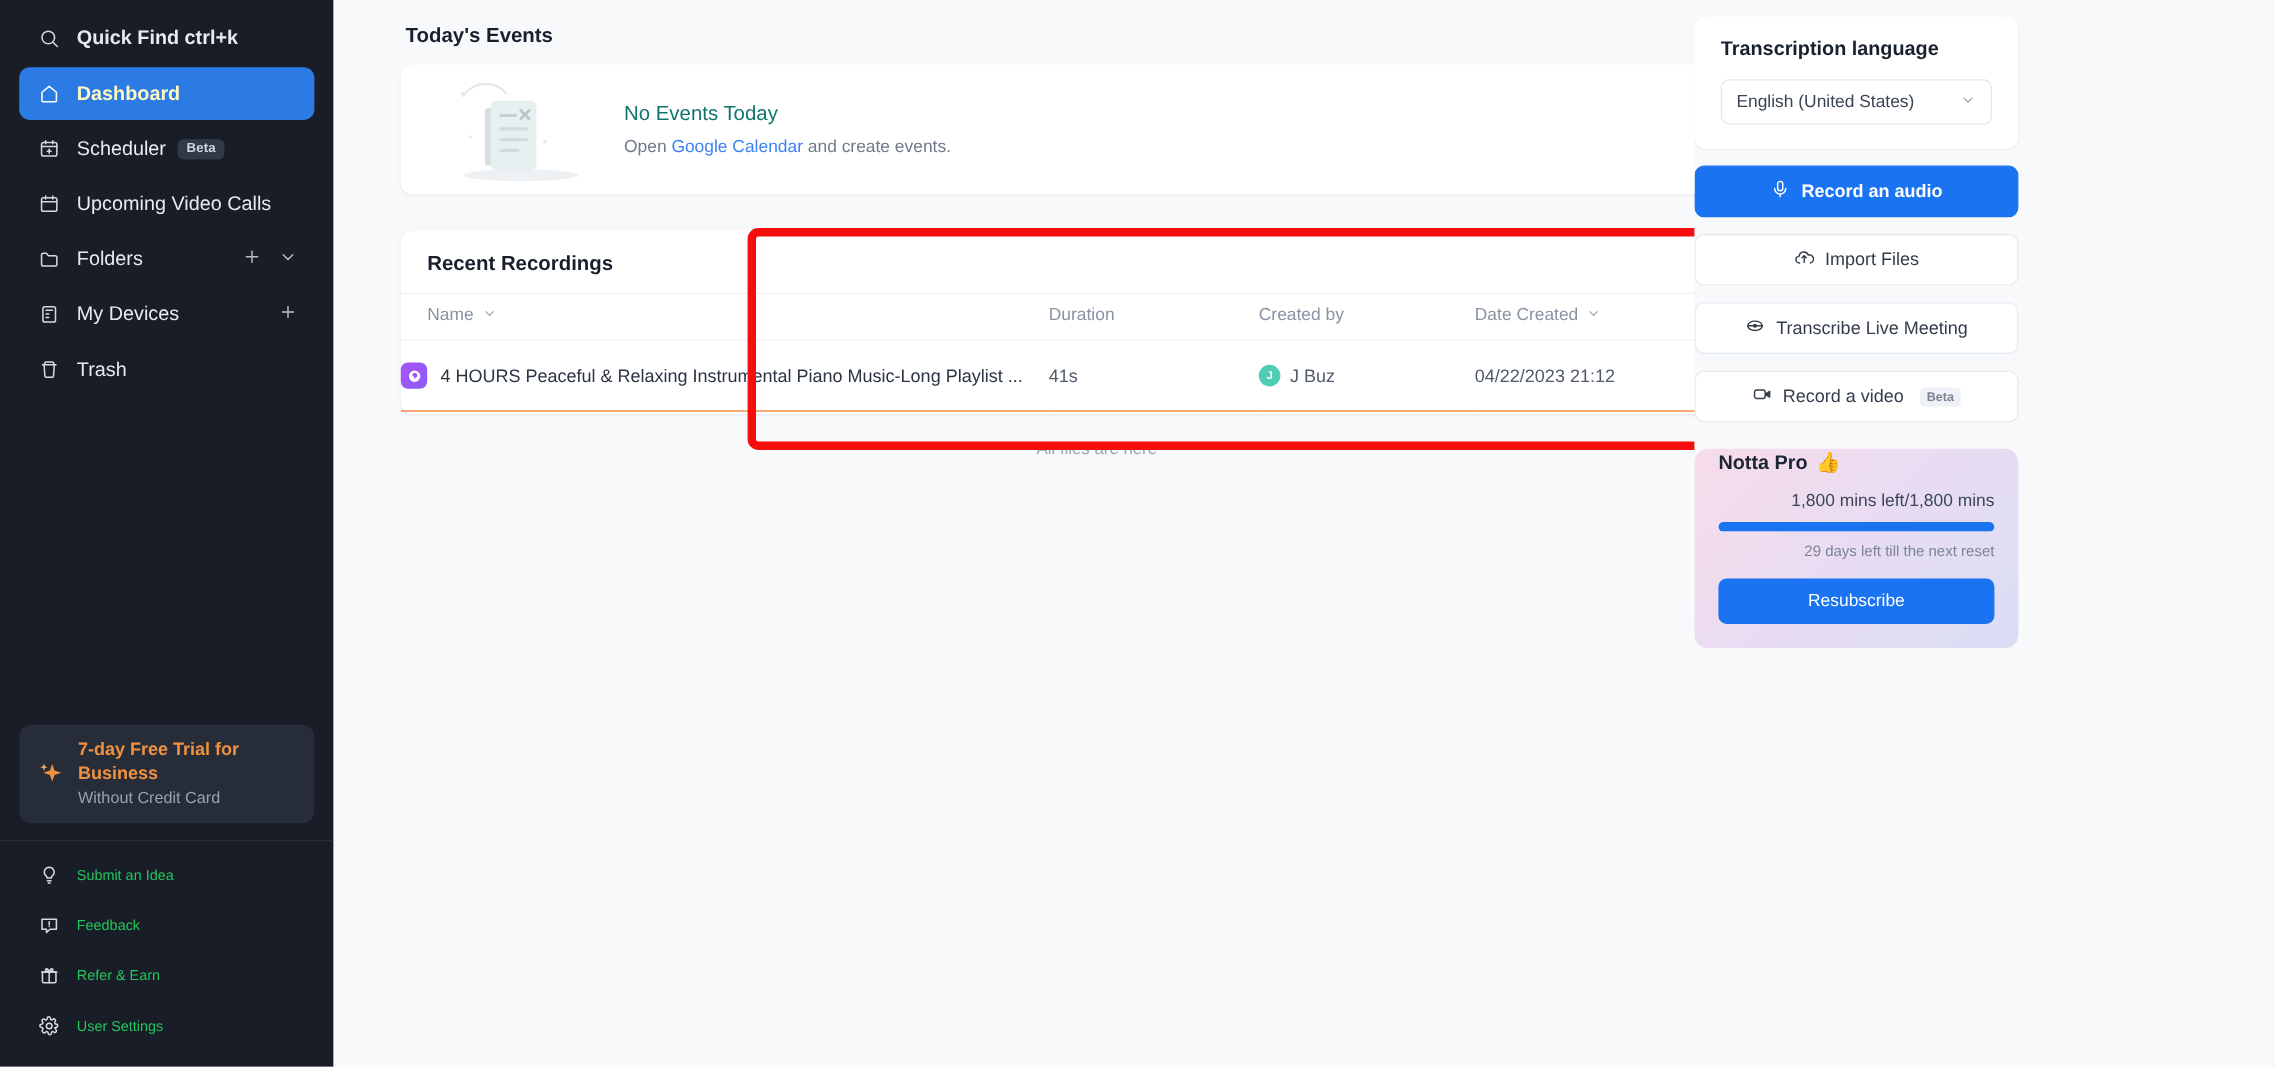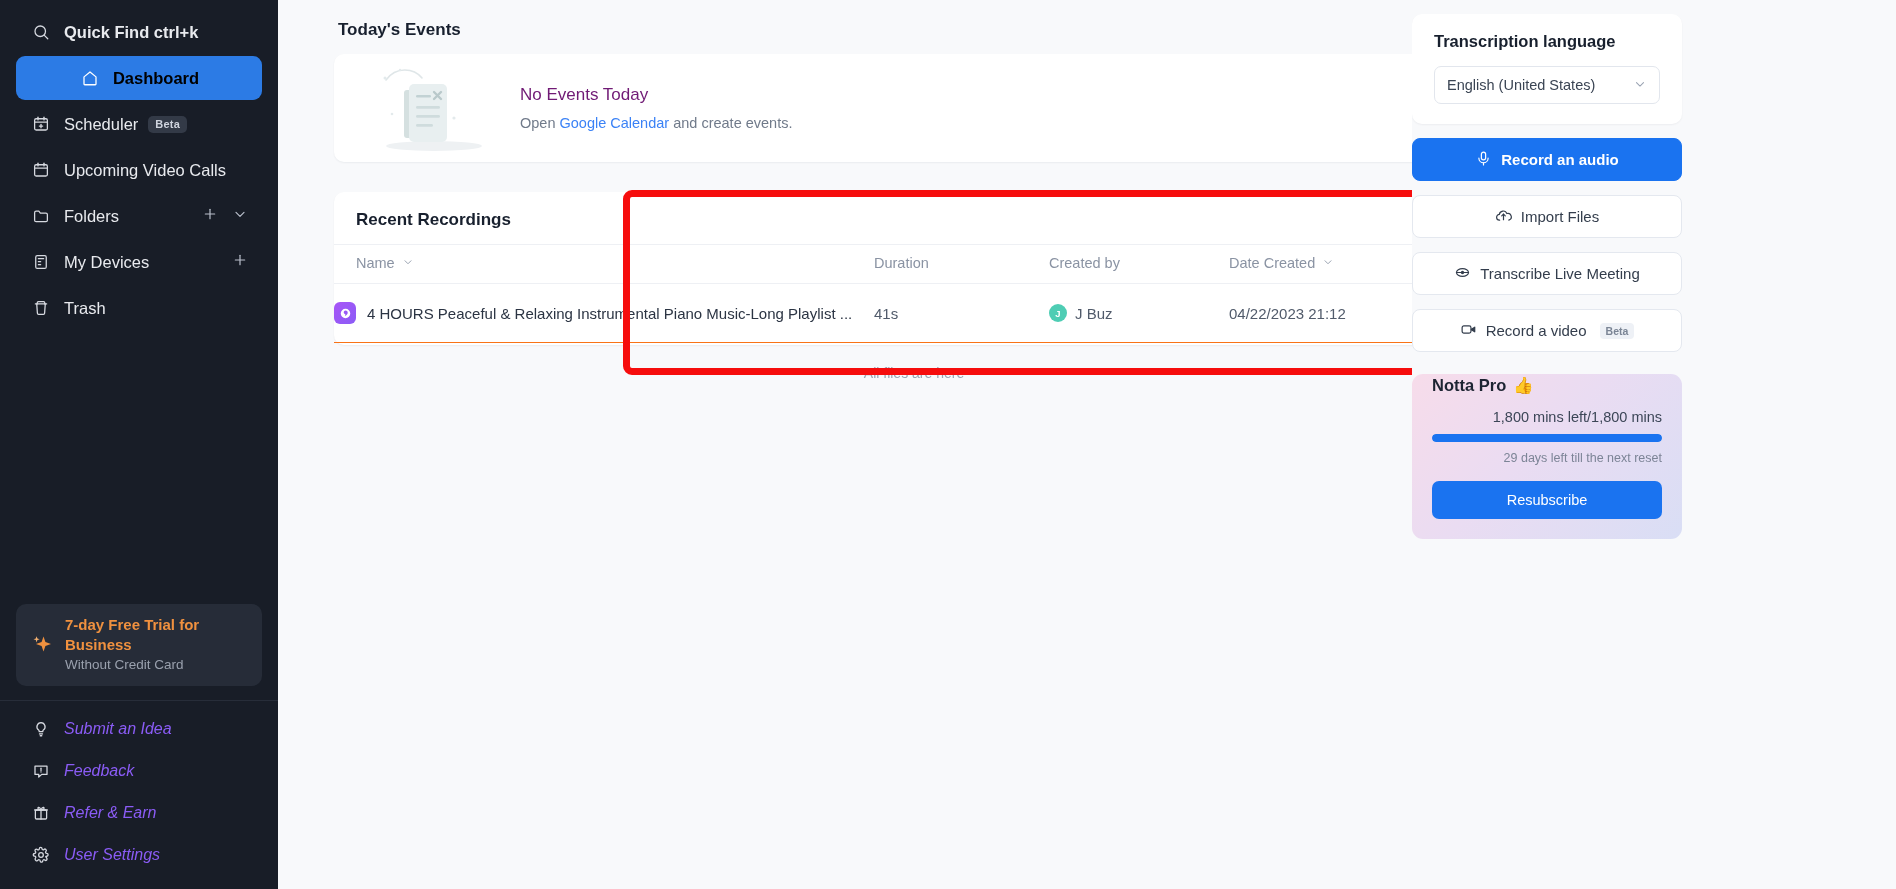--- a/index.html
+++ b/index.html
@@ -26,21 +26,21 @@
     padding: 0 14px;
     border-radius: 9px;
     color: #e8eaee;
     font-size: 16.5px;
     cursor: pointer;
     position: relative;
     margin-bottom: 2px;
   }
   .sb-item .ico { width: 22px; height: 22px; margin-right: 12px; display: flex; align-items: center; justify-content: center; flex-shrink: 0; }
   .sb-item .ico svg { width: 18px; height: 18px; stroke: #d6d9e0; stroke-width: 1.7; fill: none; stroke-linecap: round; stroke-linejoin: round; }
-  .sb-item.active { background: #2c7be5; color: #000000; font-weight: 600; justify-content: center; }
+  .sb-item.active { background: #2c7be5; color: #fef9c3; font-weight: 600; }
   .sb-item.active .ico svg { stroke: #ffffff; }
   .sb-item.quickfind { color: #e8eaee; font-weight: 600; }
   .sb-label { white-space: nowrap; }
   .beta-chip {
     margin-left: 10px;
     background: #333a47;
     color: #cfd4de;
     font-size: 11px;
     padding: 2.5px 7px;
     border-radius: 5px;
@@ -60,21 +60,21 @@
     display: flex; align-items: center;
     cursor: pointer;
   }
   .trial-spark { width: 28px; margin-right: 10px; display:flex; align-items:center; justify-content:center; }
   .trial-spark svg { width: 24px; height: 24px; }
   .trial-t1 { color: #f0913f; font-size: 15px; font-weight: 600; line-height: 1.35; }
   .trial-t2 { color: #9aa1ae; font-size: 13.5px; line-height: 1.45; }
 
   .sb-divider { height: 1px; background: #272d39; margin: 0 0 8px 0; }
   .sb-bottom { padding: 0 16px 12px 16px; }
-  .sb-bottom .sb-item { font-size: 16px; height: 40px; color: #8b5cf6; font-weight: 400; font-style: italic; }
+  .sb-bottom .sb-item { font-size: 12px; height: 40px; color: #22c55e; font-weight: 400; }
 
   
   .main {
     flex: 1 1 auto;
     position: relative;
     background: #f8f9fb;
     padding: 14px 0 0 0;
     overflow: hidden;
   }
   .main-inner { width: 1160px; margin-left: 56px; }
@@ -87,21 +87,21 @@
   .card {
     background: #ffffff;
     border-radius: 10px;
     box-shadow: 0 1px 2px rgba(20,28,45,.06);
   }
 
   
   .events-card { height: 108px; display: flex; align-items: center; padding: 0 22px; }
   .events-illus { width: 150px; height: 92px; position: relative; flex-shrink: 0; margin-right: 14px; }
   .ev-text { }
-  .ev-title { font-size: 17px; color: #701a75; margin-bottom: 10px; }
+  .ev-title { font-size: 17px; color: #0f766e; margin-bottom: 10px; }
   .ev-sub { font-size: 14.5px; color: #707a8a; }
   .ev-sub a { color: #3b82f6; text-decoration: none; cursor: pointer; }
 
   
   .rec-card { margin-top: 30px; padding-bottom: 2px; }
   .rec-head { padding: 18px 22px 14px 22px; font-size: 17px; font-weight: 700; color: #18202e; }
   table.rec { width: 100%; border-collapse: collapse; table-layout: fixed; }
   table.rec th {
     text-align: left;
     font-weight: 400;

